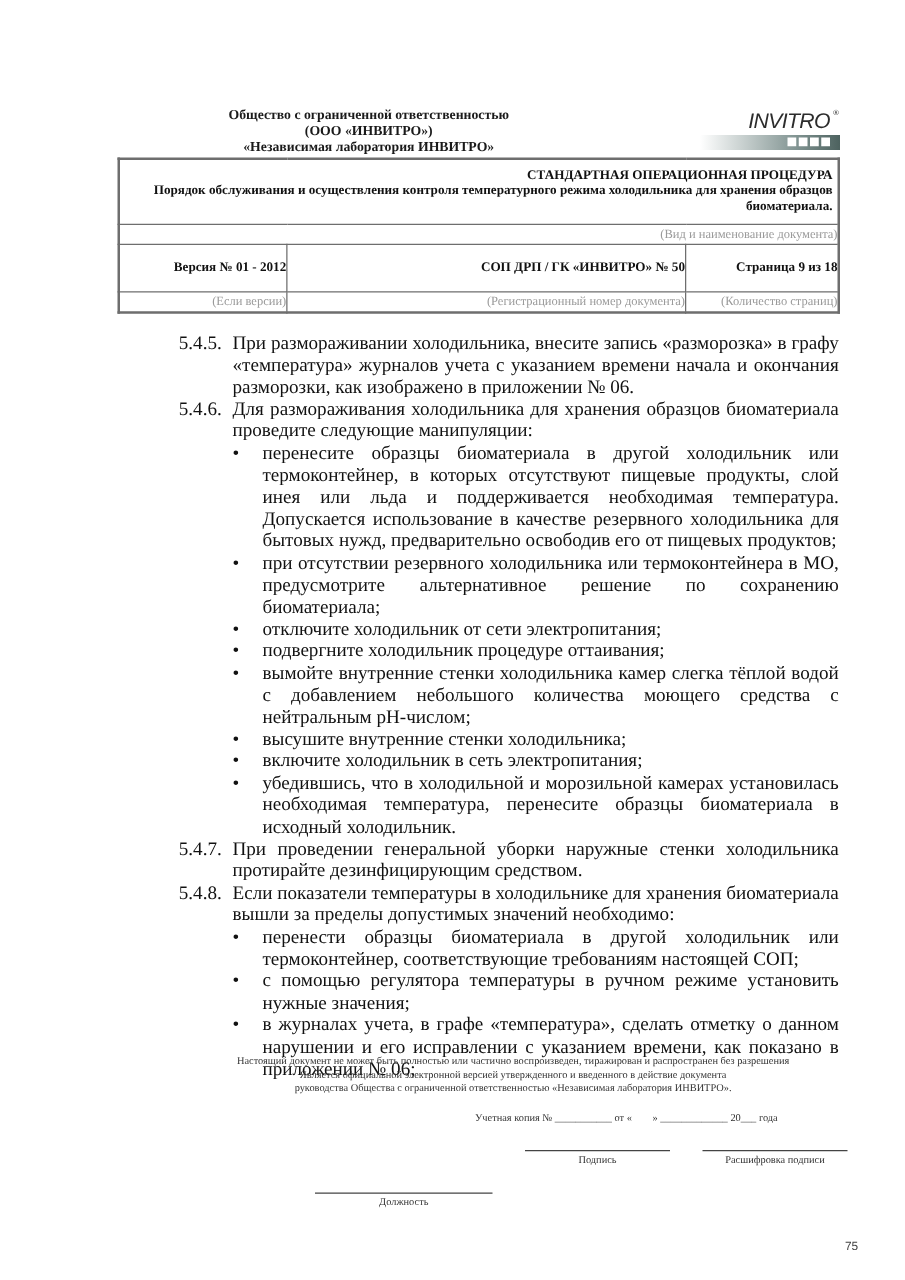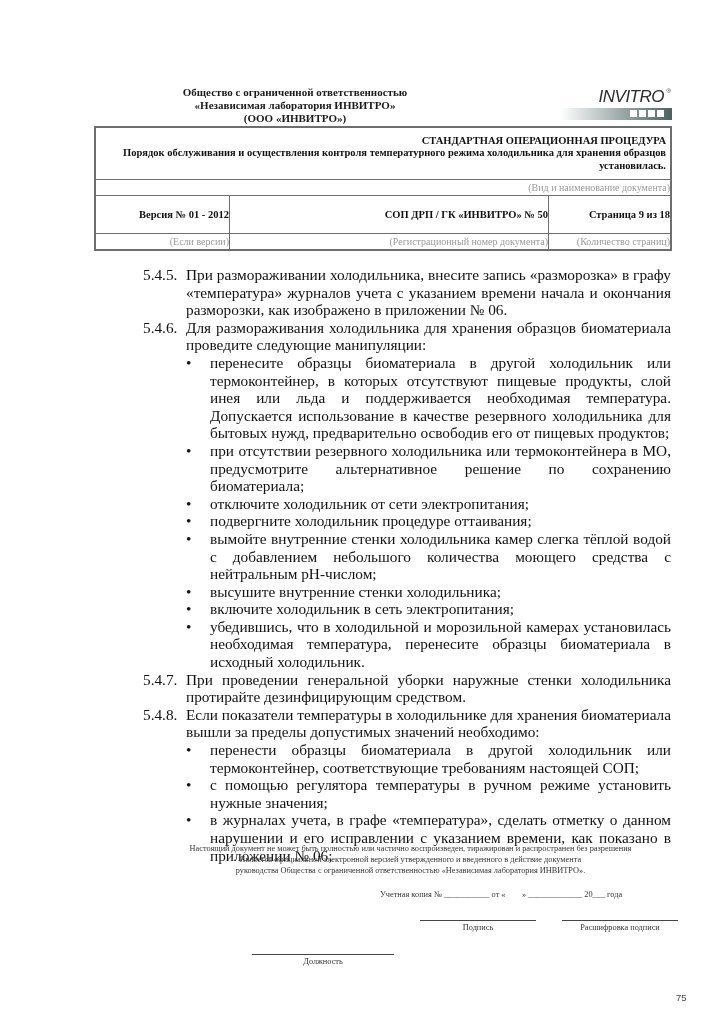--- a/index.html
+++ b/index.html
@@ -56,42 +56,42 @@
     position:absolute; left:380px; top:890px; font-size:8.3px; color:#333; white-space:pre;
   }
   .sig { position:absolute; top:920px; border-top:1px solid #444; font-size:8.3px; color:#333; text-align:center; padding-top:2px; }
   .pageno { position:absolute; left:676px; top:992px; font-family:"Liberation Sans", sans-serif; font-size:9.5px; color:#444; }
 </style>
 </head>
 <body>
 
 <div class="org">
   <div>Общество с ограниченной ответственностью</div>
+  <div>(ООО «ИНВИТРО»)</div>
   <div>«Независимая лаборатория ИНВИТРО»</div>
-  <div>(ООО «ИНВИТРО»)</div>
 </div>
 
 <div class="logo">
   <div class="bar"></div>
   <span class="word">INVITRO</span>
   <span class="reg">®</span>
   <div class="squares">
       <span></span>
       <span></span>
       <span></span>
       <span></span>
     </div>
 </div>
 
 <table class="hdr">
   <tbody>
       <tr>
     <td colspan="3" class="title-cell">
       <div>СТАНДАРТНАЯ ОПЕРАЦИОННАЯ ПРОЦЕДУРА</div>
-      <div>Порядок обслуживания и осуществления контроля температурного режима холодильника для хранения образцов установилась.</div>
+      <div>Порядок обслуживания и осуществления контроля температурного режима холодильника для хранения образцов биоматериала.</div>
     </td>
   </tr>
   <tr>
     <td colspan="3" class="caption">(Вид и наименование документа)</td>
   </tr>
   <tr class="bold-row">
     <td style="width:133px">Версия № 01 - 2012</td>
     <td style="width:318px">СОП ДРП / ГК «ИНВИТРО» № 50</td>
     <td>Страница 9 из 18</td>
   </tr>

